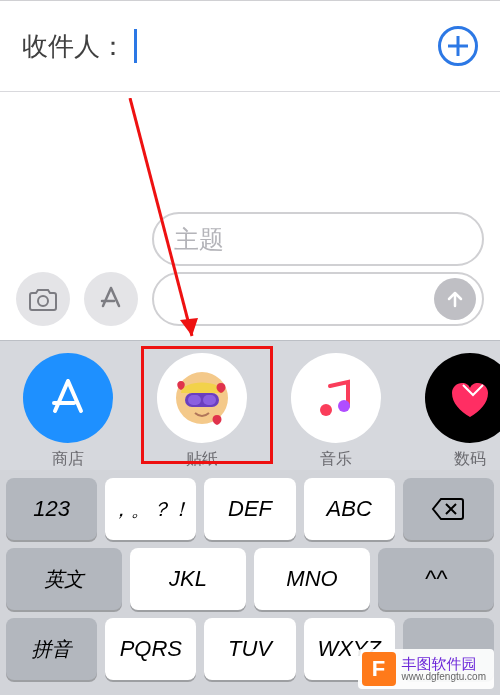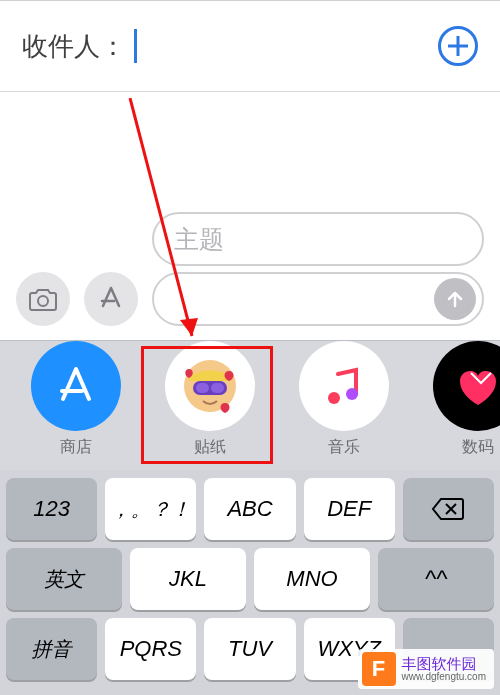--- a/index.html
+++ b/index.html
@@ -32,21 +32,21 @@
   }
   .msg-box {
     width:100%; height:54px; border:2px solid #d0d0d3; border-radius:27px;
     display:flex; align-items:center; padding-right:6px;
   }
   .send-btn { margin-left:auto; width:42px; height:42px; border-radius:50%; background:#bfbfc4; display:flex; align-items:center; justify-content:center; }
 
   .app-drawer {
     position:absolute; left:0; right:0; top:340px; height:130px;
     background:#d6d8dd; border-top:1.5px solid #bcbfc5;
-    display:flex; align-items:flex-start; gap:26px; padding:0 22px;
+    display:flex; align-items:flex-end; gap:26px; padding:0 14px;
     overflow:hidden;
   }
   .app-item { width:108px; flex:0 0 108px; display:flex; flex-direction:column; align-items:center; gap:6px; }
   .app-icon { width:90px; height:90px; border-radius:50%; background:#fff; display:flex; align-items:center; justify-content:center; }
   .app-icon.store { background:#1e90ff; }
   .app-icon.digital { background:#000; }
   .app-label { font-size:16px; color:#6b6b70; white-space:nowrap; }
 
   .red-box { position:absolute; border:3px solid #e11; top:346px; left:141px; width:132px; height:118px; pointer-events:none; }
   .arrow-svg { position:absolute; top:98px; left:102px; pointer-events:none; }
@@ -164,22 +164,22 @@
   <svg class="arrow-svg" width="120" height="260">
     <line x1="28" y1="0" x2="90" y2="238" stroke="#e11" stroke-width="3"></line>
     <polygon points="90,238 78,222 96,220" fill="#e11"></polygon>
   </svg>
   <div class="red-box"></div>
 
   <div class="keyboard">
     <div class="kb-row">
       <div class="key gray">123</div>
       <div class="key small">，。？！</div>
+      <div class="key">DEF</div>
       <div class="key">ABC</div>
-      <div class="key">DEF</div>
       <div class="key gray del">
         <svg width="34" height="24" viewBox="0 0 34 24">
           <path d="M10 2h20a2 2 0 0 1 2 2v16a2 2 0 0 1-2 2H10L2 12z" fill="none" stroke="#000" stroke-width="2"></path>
           <path d="M15 7l10 10M25 7l-10 10" stroke="#000" stroke-width="2"></path>
         </svg>
       </div>
     </div>
     <div class="kb-row">
       <div class="key gray small">英文</div>
       <div class="key">JKL</div>

